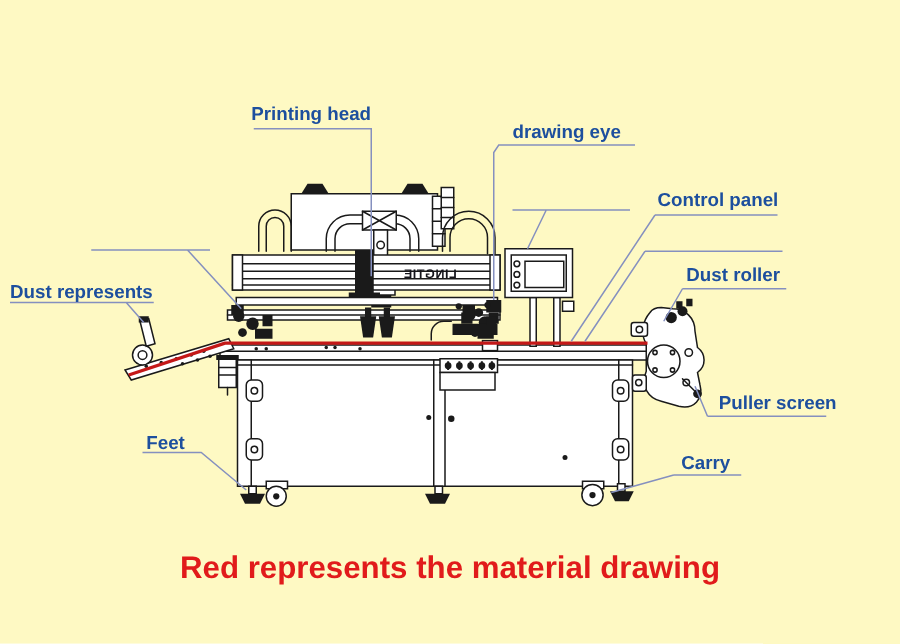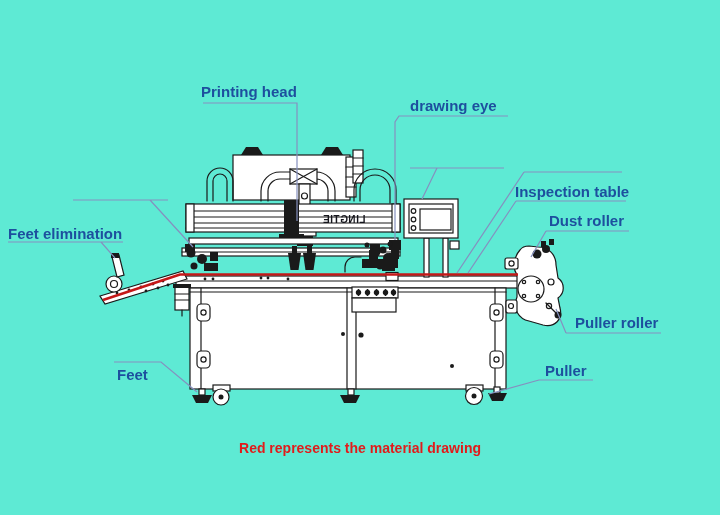--- a/index.html
+++ b/index.html
@@ -1,25 +1,25 @@
 <!DOCTYPE html>
 <html style="--label: #1d4f9e; --leader: #8590bf; --material: #c41818; --caption: #e11b1b; --line: #1a1a1a;"><head>
 <meta charset="utf-8">
 <style>
   html,body{margin:0;padding:0;background:#fff;}
-  #stage{position:relative;width:720px;height:515px;background:#5eead4;overflow:hidden;
+  #stage{position:relative;width:720px;height:515px;background:#fef9c3;overflow:hidden;
          font-family:"Liberation Sans",sans-serif;}
   #stage svg{position:absolute;left:0;top:0;}
   .lbl{position:absolute;color:var(--label,#1d4f9e);font-weight:bold;font-size:15px;
        line-height:1.05;white-space:nowrap;}
   .mirror{position:absolute;left:320px;top:214px;width:48px;text-align:center;
           transform:scaleX(-1);font-weight:bold;font-size:10px;letter-spacing:.5px;
           color:#15151c;}
   .caption{position:absolute;left:0;right:0;top:440px;text-align:center;
-           color:var(--caption,#e11b1b);font-weight:bold;font-size:14px;}
+           color:var(--caption,#e11b1b);font-weight:bold;font-size:25px;}
   .ln{stroke:var(--line,#1a1a1a);fill:none;stroke-width:1.2;stroke-linecap:round;}
   .fw{fill:#ffffff;}
   .fd{fill:var(--line,#1a1a1a);stroke:none;}
   .leader{stroke:var(--leader,#8590bf);fill:none;stroke-width:1.2;}
   .red{stroke:var(--material,#c41818);fill:none;stroke-width:2.6;stroke-linejoin:round;}
 </style>
 </head>
 <body>
 
 <div id="stage">
@@ -214,23 +214,23 @@
       <path class="leader" d="M566,333 H661 M566,333 L556,309"></path>
       <path class="leader" d="M539,380 H593 M539,380 L489,394"></path>
       <path class="leader" d="M114,362 H161 L197,392"></path>
       <path class="leader" d="M73,200 H168 M150,200 L193,247"></path>
       <path class="leader" d="M8,242 H123 M101,242 L115,258"></path>
     </g>
   </svg>
 
   <div class="lbl" style="left:201px;top:84px">Printing head</div>
   <div class="lbl" style="left:410px;top:98px">drawing eye</div>
-  <div class="lbl" style="left:515px;top:184px">Inspection table</div>
+  <div class="lbl" style="left:526px;top:153px">Control panel</div>
   <div class="lbl" style="left:549px;top:213px">Dust roller</div>
-  <div class="lbl" style="left:575px;top:315px">Puller roller</div>
-  <div class="lbl" style="left:545px;top:363px">Puller</div>
-  <div class="lbl" style="left:117px;top:367px">Feet</div>
-  <div class="lbl" style="left:8px;top:226px">Feet elimination</div>
+  <div class="lbl" style="left:575px;top:315px">Puller screen</div>
+  <div class="lbl" style="left:545px;top:363px">Carry</div>
+  <div class="lbl" style="left:117px;top:347px">Feet</div>
+  <div class="lbl" style="left:8px;top:226px">Dust represents</div>
 
   <div class="mirror">LINGTIE</div>
 
   <div class="caption">Red represents the material drawing</div>
 </div>
 
 </body></html>

